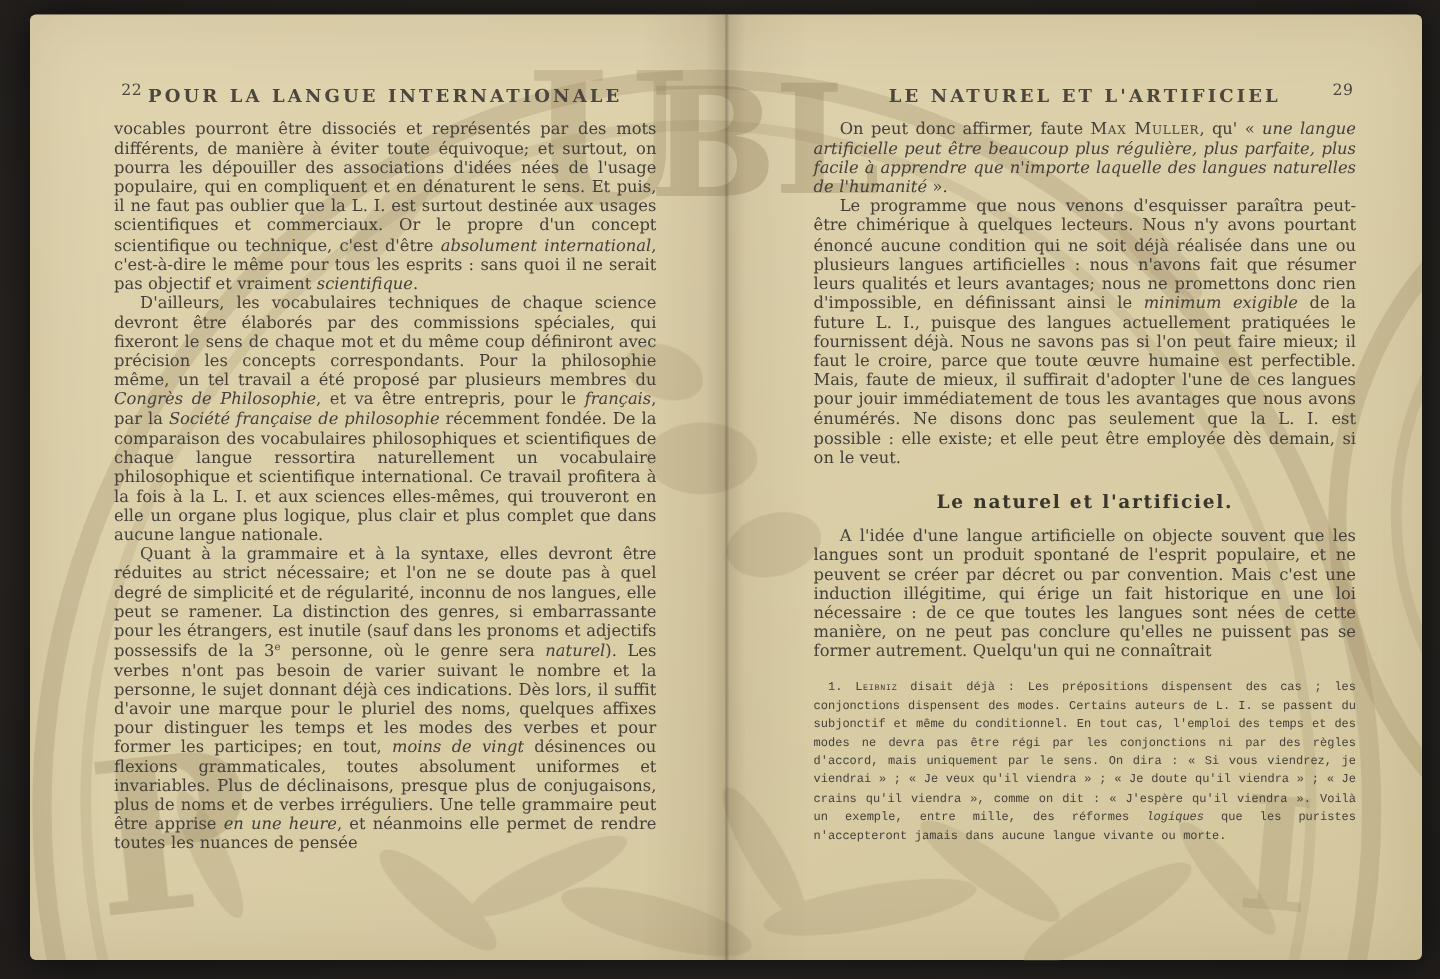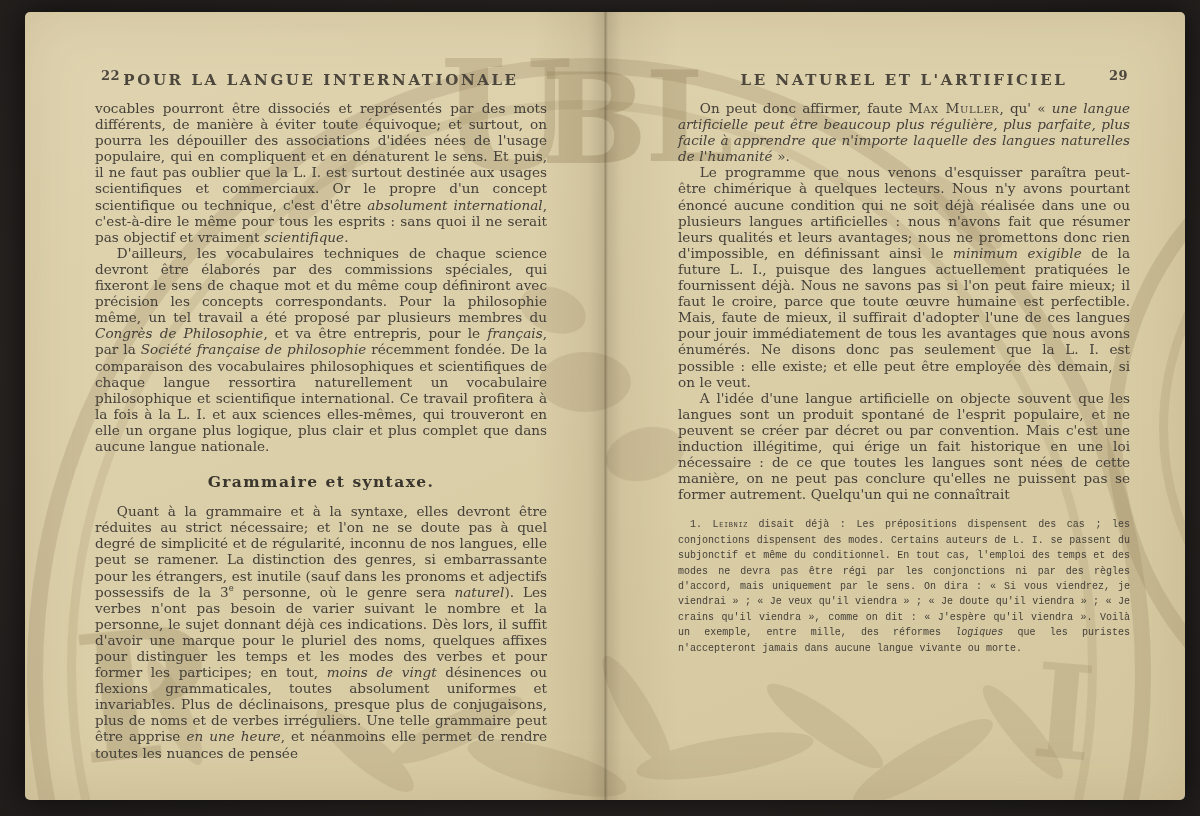--- a/index.html
+++ b/index.html
@@ -80,21 +80,21 @@
   }
   .running-title {
     font-size: 15px;
     letter-spacing: 2.6px;
     font-weight: bold;
     white-space: nowrap;
   }
   .page-number {
     position: absolute; top: -2px;
     font-size: 13px;
-    font-weight: bold;
+    font-weight: normal;
     letter-spacing: 0.5px;
   }
   .page-left  .page-number { left: 6px; }
   .page-right .page-number { right: 2px; }
   .page-body {
     font-size: 13.6px;
     line-height: 16.1px;
     text-align: justify;
     hyphens: auto;
     -webkit-hyphens: auto;
@@ -163,33 +163,33 @@
     <div class="pages">
 
       <div class="page page-left">
         <div class="page-header">
           <span class="page-number">22</span>
           <span class="running-title">POUR LA LANGUE INTERNATIONALE</span>
         </div>
         <div class="page-body">
             <p class="para"><span>vocables pourront être dissociés et représentés par des mots différents, de manière à éviter toute équivoque; et surtout, on pourra les dépouiller des associations d'idées nées de l'usage populaire, qui en compliquent et en dénaturent le sens. Et puis, il ne faut pas oublier que la L. I. est surtout destinée aux usages scientifiques et commerciaux. Or le propre d'un concept scientifique ou technique, c'est d'être </span><span class="it">absolument international</span><span>, c'est-à-dire le même pour tous les esprits : sans quoi il ne serait pas objectif et vraiment </span><span class="it">scientifique</span><span>.</span></p>
             <p class="para indent"><span>D'ailleurs, les vocabulaires techniques de chaque science devront être élaborés par des commissions spéciales, qui fixeront le sens de chaque mot et du même coup définiront avec précision les concepts correspondants. Pour la philosophie même, un tel travail a été proposé par plusieurs membres du </span><span class="it">Congrès de Philosophie</span><span>, et va être entrepris, pour le </span><span class="it">français</span><span>, par la </span><span class="it">Société française de philosophie</span><span> récemment fondée. De la comparaison des vocabulaires philosophiques et scientifiques de chaque langue ressortira naturellement un vocabulaire philosophique et scientifique international. Ce travail profitera à la fois à la L. I. et aux sciences elles-mêmes, qui trouveront en elle un organe plus logique, plus clair et plus complet que dans aucune langue nationale.</span></p>
-            <h2 class="section-heading">Grammaire et syntaxe.</h2>
             <p class="para indent"><span>Quant à la grammaire et à la syntaxe, elles devront être réduites au strict nécessaire; et l'on ne se doute pas à quel degré de simplicité et de régularité, inconnu de nos langues, elle peut se ramener. La distinction des genres, si embarrassante pour les étrangers, est inutile (sauf dans les pronoms et adjectifs possessifs de la 3</span><sup>e</sup><span> personne, où le genre sera </span><span class="it">naturel</span><span>). Les verbes n'ont pas besoin de varier suivant le nombre et la personne, le sujet donnant déjà ces indications. Dès lors, il suffit d'avoir une marque pour le pluriel des noms, quelques affixes pour distinguer les temps et les modes des verbes et pour former les participes; en tout, </span><span class="it">moins de vingt</span><span> désinences ou flexions grammaticales, toutes absolument uniformes et invariables. Plus de déclinaisons, presque plus de conjugaisons, plus de noms et de verbes irréguliers. Une telle grammaire peut être apprise </span><span class="it">en une heure</span><span>, et néanmoins elle permet de rendre toutes les nuances de pensée</span></p>
           </div>
       </div>
 
       <div class="page page-right">
         <div class="page-header">
           <span class="running-title">LE NATUREL ET L'ARTIFICIEL</span>
           <span class="page-number">29</span>
         </div>
         <div class="page-body">
             <p class="para indent"><span>On peut donc affirmer, faute </span><span class="sc">Max Muller</span><span>, qu' « </span><span class="it">une langue artificielle peut être beaucoup plus régulière, plus parfaite, plus facile à apprendre que n'importe laquelle des langues naturelles de l'humanité</span><span> ».</span></p>
             <p class="para indent"><span>Le programme que nous venons d'esquisser paraîtra peut-être chimérique à quelques lecteurs. Nous n'y avons pourtant énoncé aucune condition qui ne soit déjà réalisée dans une ou plusieurs langues artificielles : nous n'avons fait que résumer leurs qualités et leurs avantages; nous ne promettons donc rien d'impossible, en définissant ainsi le </span><span class="it">minimum exigible</span><span> de la future L. I., puisque des langues actuellement pratiquées le fournissent déjà. Nous ne savons pas si l'on peut faire mieux; il faut le croire, parce que toute œuvre humaine est perfectible. Mais, faute de mieux, il suffirait d'adopter l'une de ces langues pour jouir immédiatement de tous les avantages que nous avons énumérés. Ne disons donc pas seulement que la L. I. est possible : elle existe; et elle peut être employée dès demain, si on le veut.</span></p>
+            <h2 class="section-heading">Le naturel et l'artificiel.</h2>
             <p class="para indent"><span>A l'idée d'une langue artificielle on objecte souvent que les langues sont un produit spontané de l'esprit populaire, et ne peuvent se créer par décret ou par convention. Mais c'est une induction illégitime, qui érige un fait historique en une loi nécessaire : de ce que toutes les langues sont nées de cette manière, on ne peut pas conclure qu'elles ne puissent pas se former autrement. Quelqu'un qui ne connaîtrait</span></p>
             <p class="para footnote"><span>1. </span><span class="sc">Leibniz</span><span> disait déjà : Les prépositions dispensent des cas ; les conjonctions dispensent des modes. Certains auteurs de L. I. se passent du subjonctif et même du conditionnel. En tout cas, l'emploi des temps et des modes ne devra pas être régi par les conjonctions ni par des règles d'accord, mais uniquement par le sens. On dira : « Si vous viendrez, je viendrai » ; « Je veux qu'il viendra » ; « Je doute qu'il viendra » ; « Je crains qu'il viendra », comme on dit : « J'espère qu'il viendra ». Voilà un exemple, entre mille, des réformes </span><span class="it">logiques</span><span> que les puristes n'accepteront jamais dans aucune langue vivante ou morte.</span></p>
           </div>
       </div>
 
     </div>
 
     <div class="gutter-shadow"></div>
   </div>
 </div>

